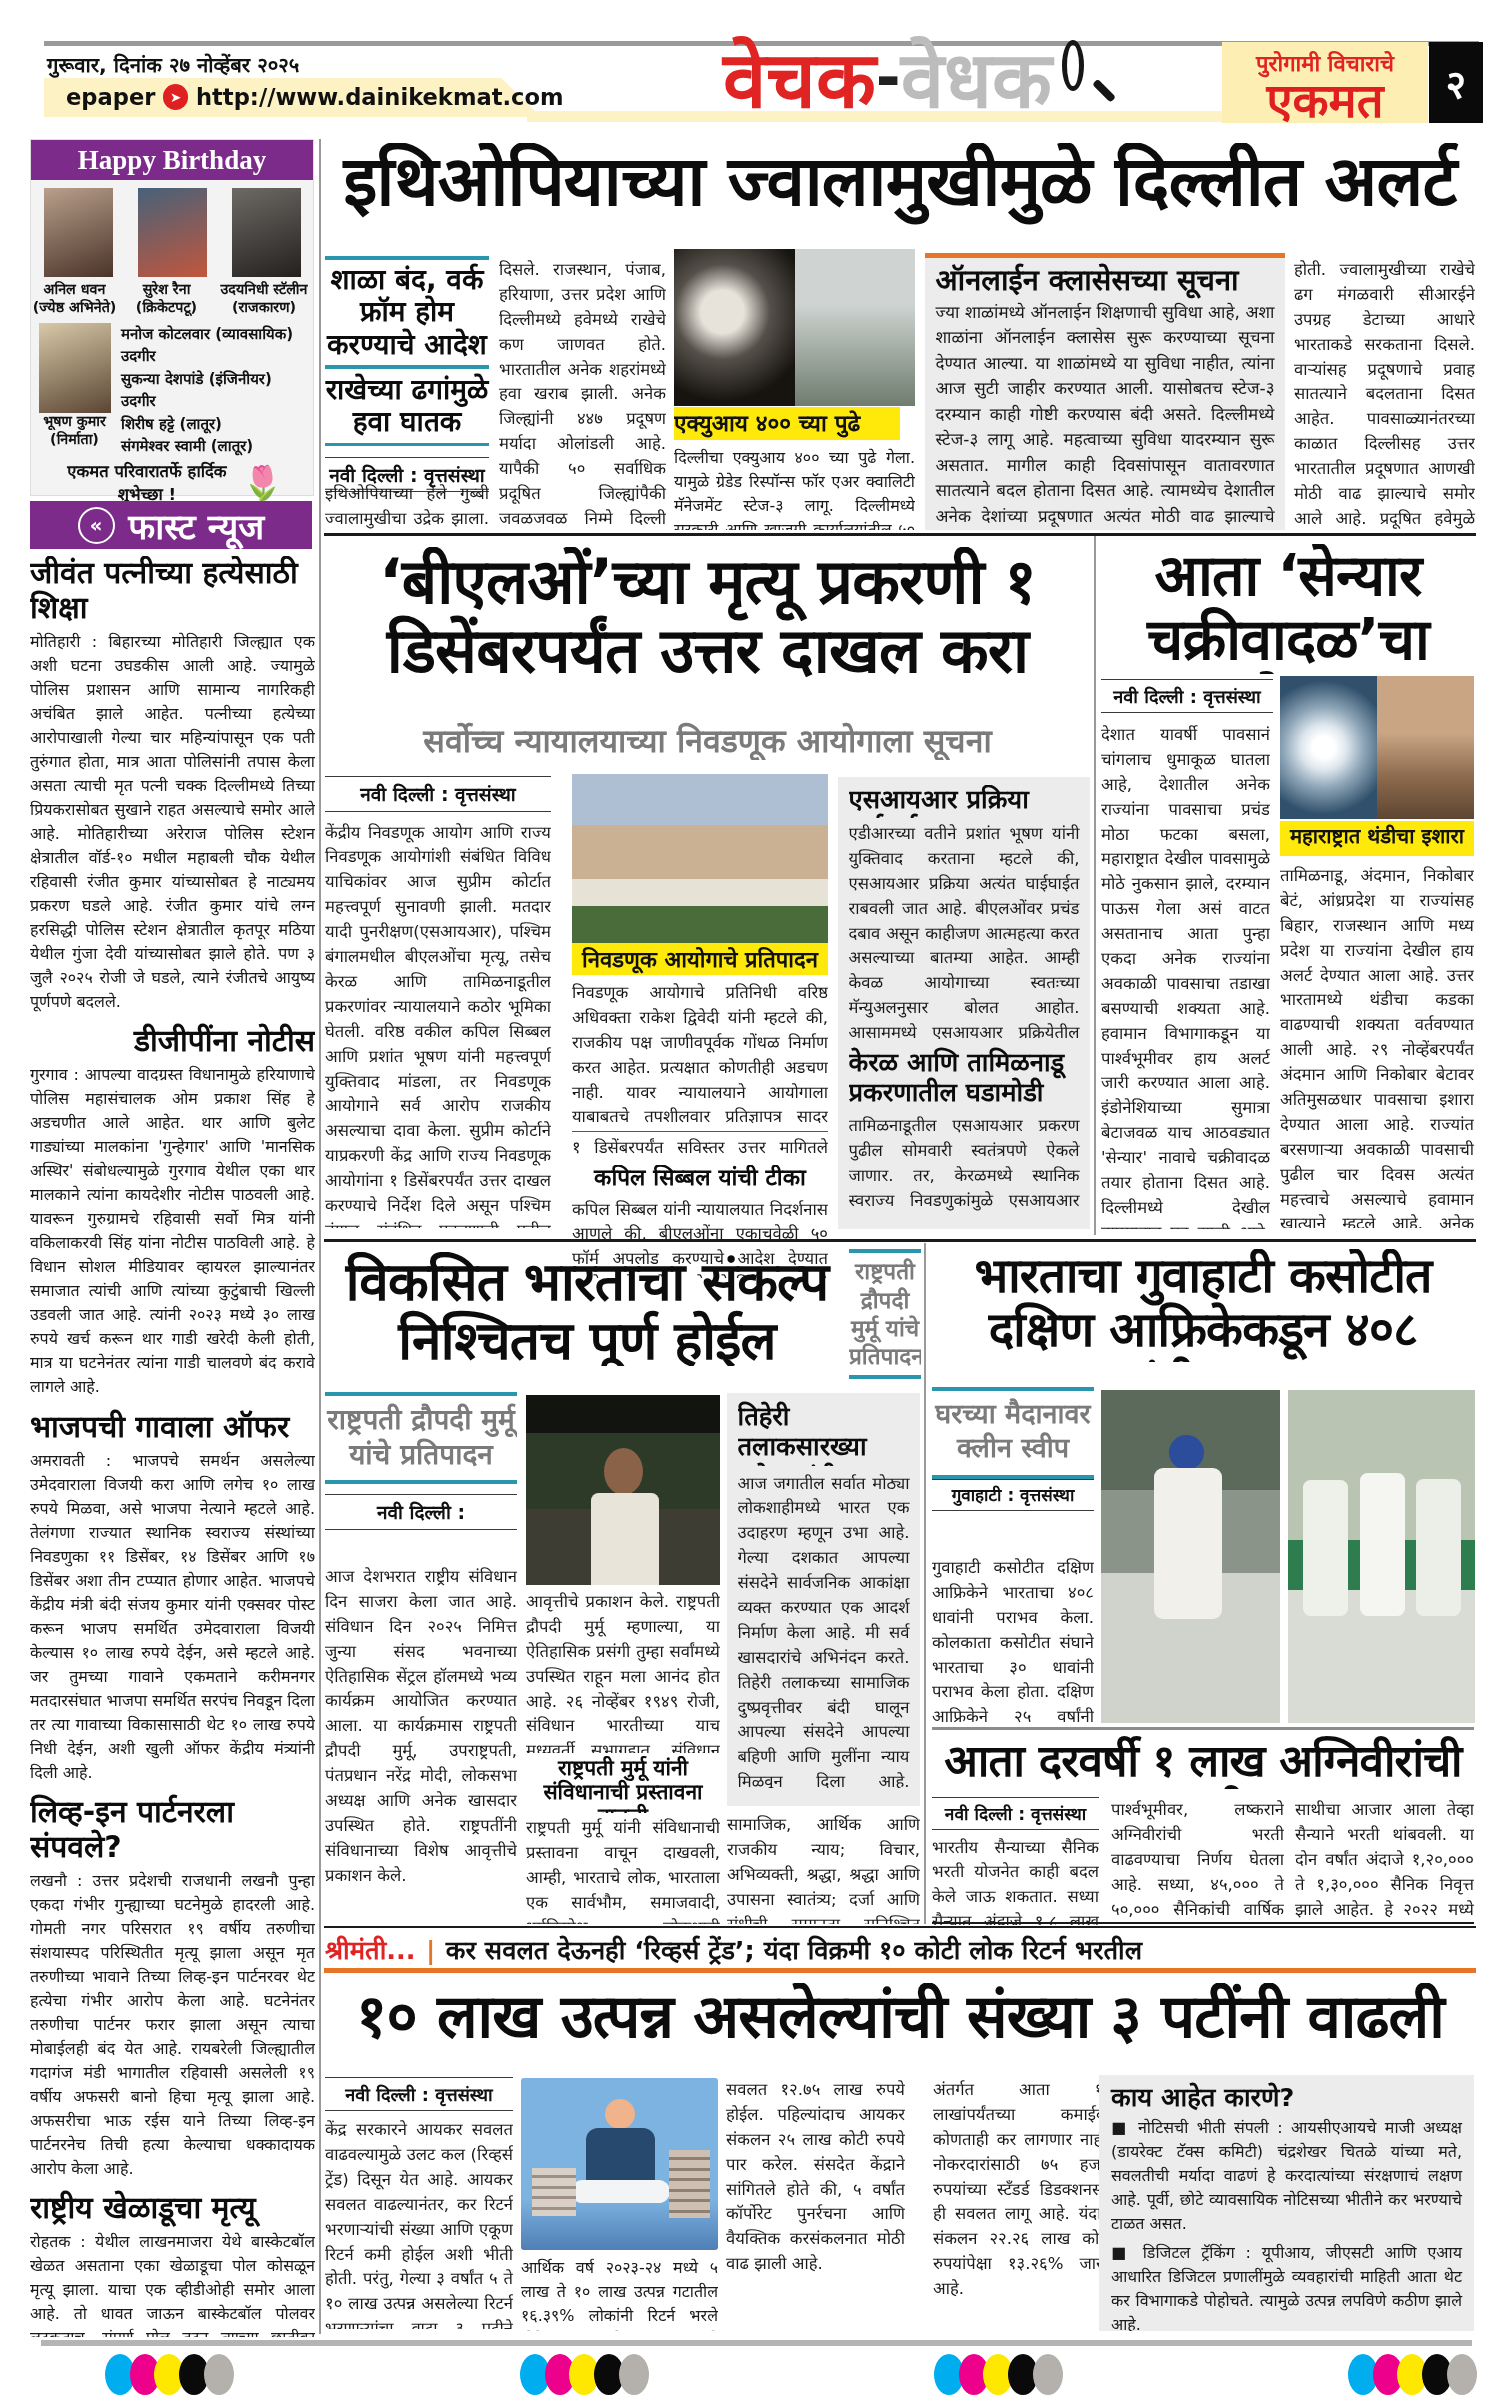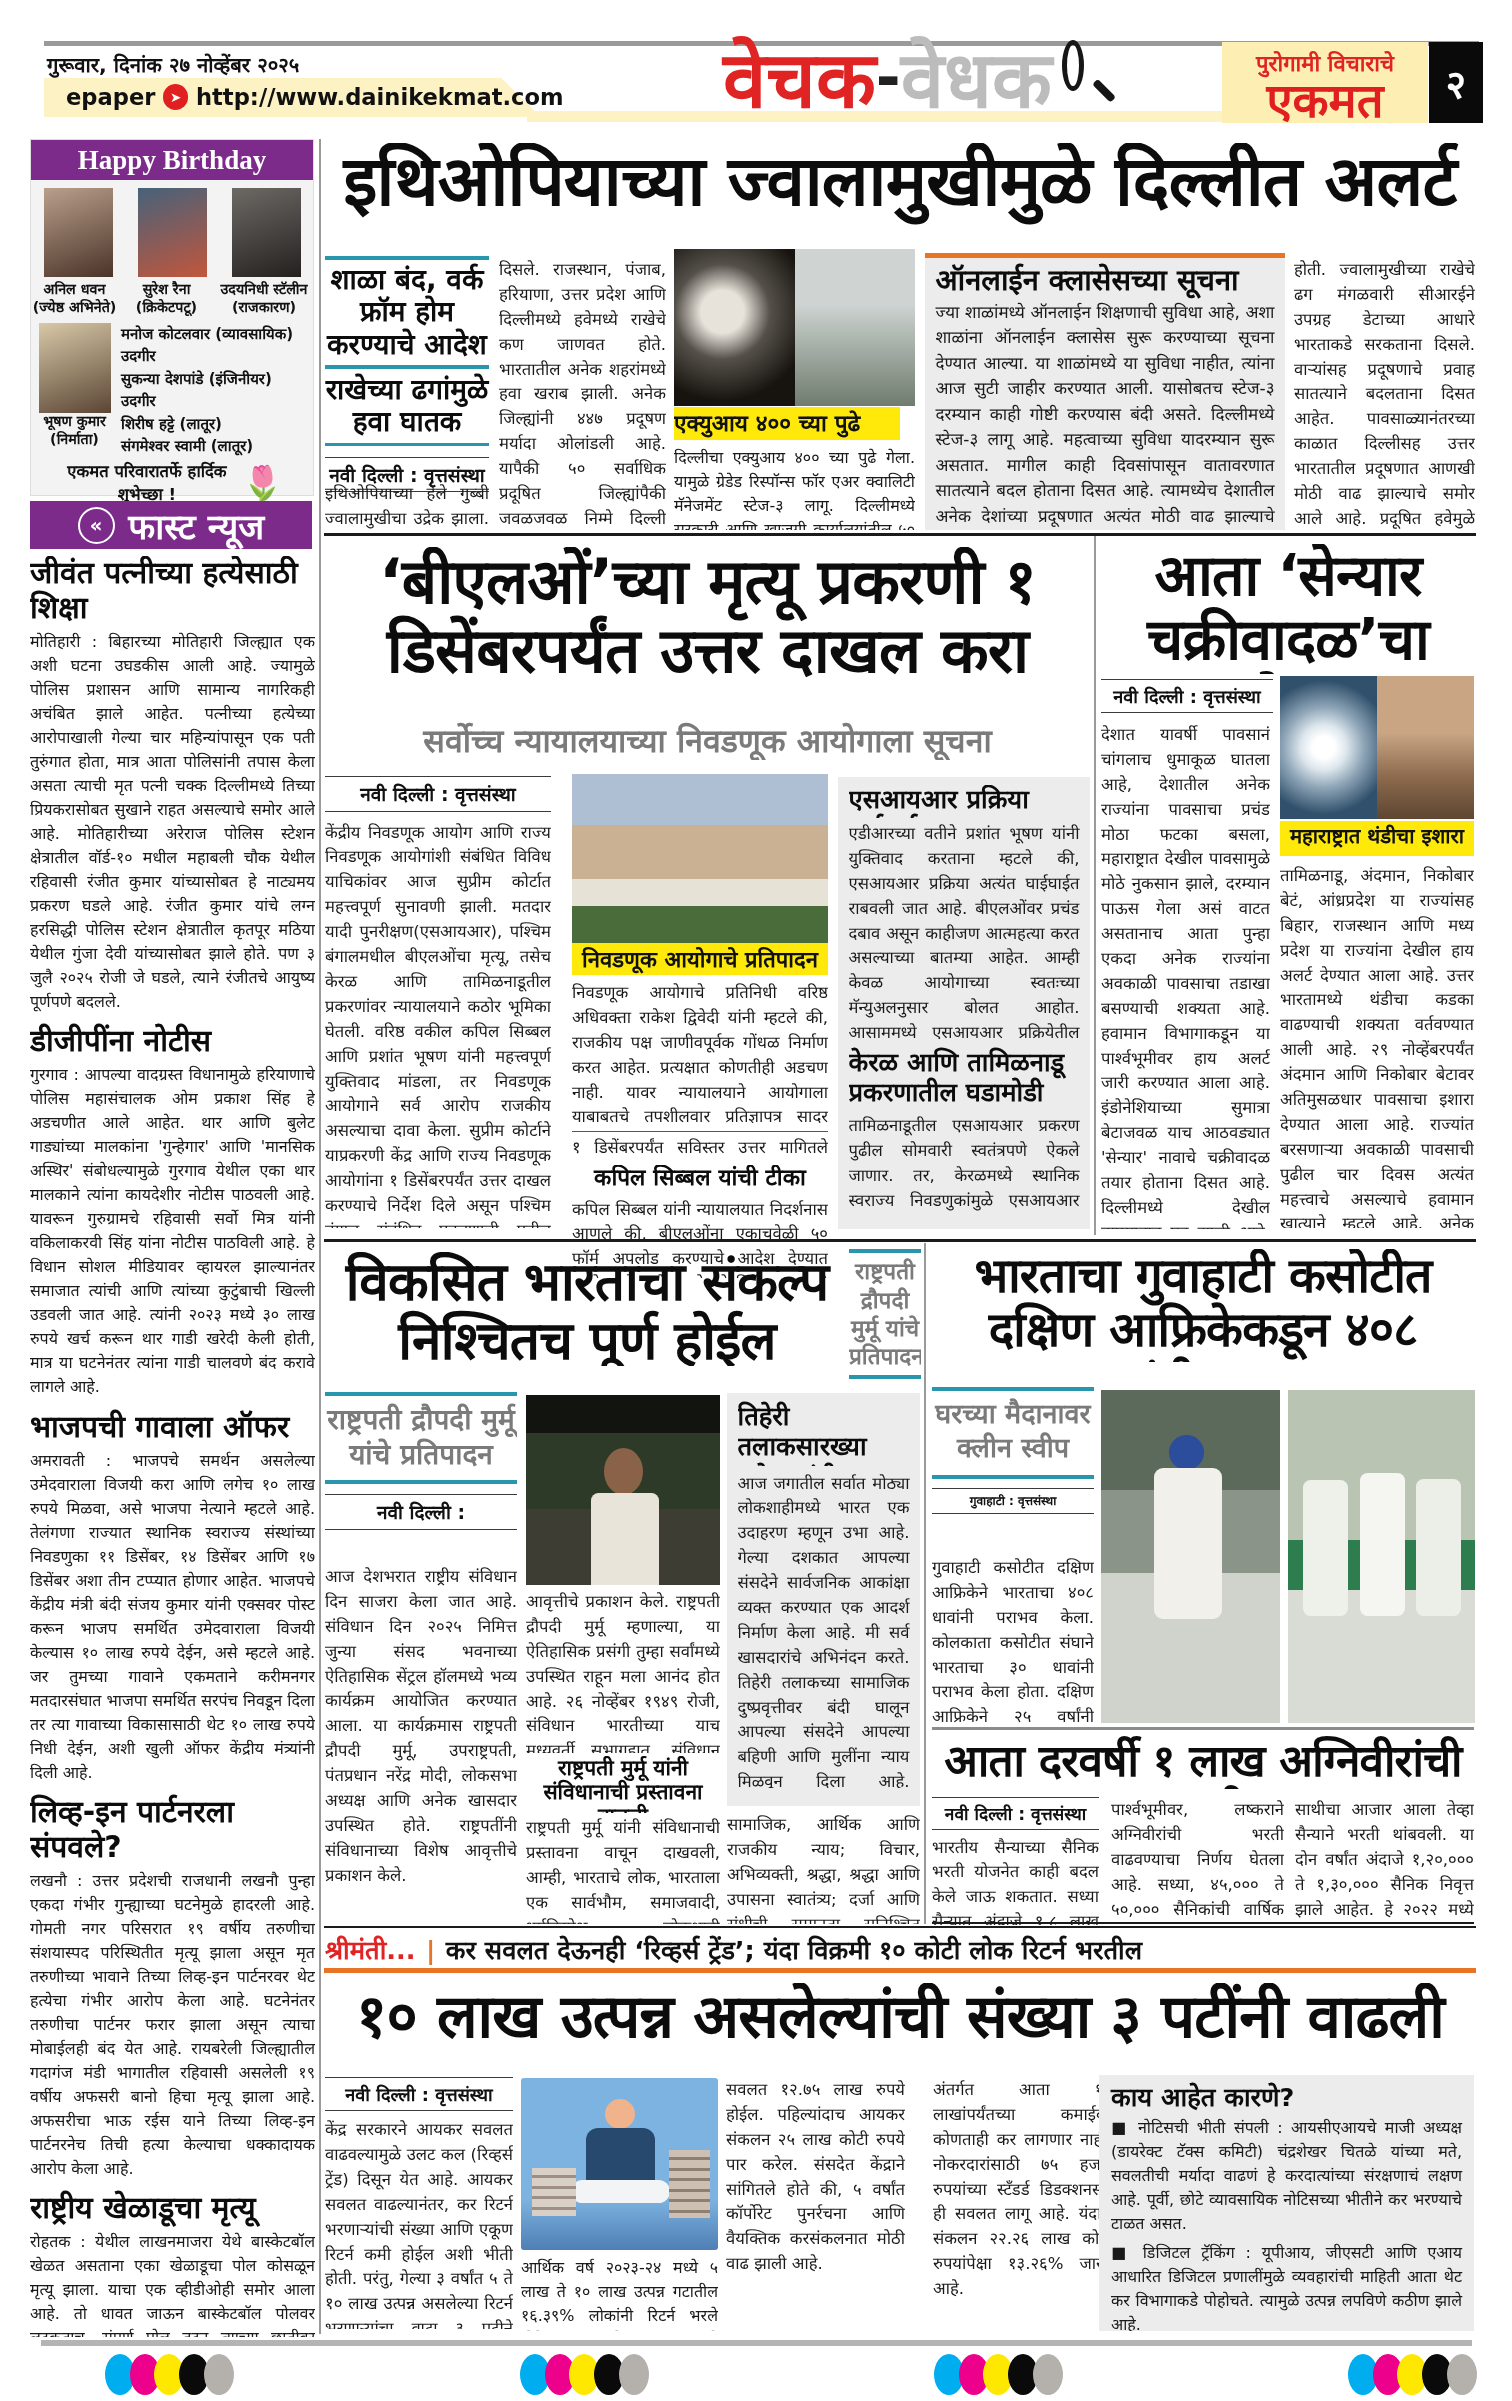--- a/index.html
+++ b/index.html
@@ -92,21 +92,21 @@
     <span class="chev">«</span>
     <span style="color:#fff;font-size:35px;font-weight:800;">फास्ट न्यूज</span>
   </div>
 
   <div class="abs clip" style="left:30px;top:556px;width:285px;height:1781px;">
     <div>
       <div class="artHead" style="font-size:30px;">जीवंत पत्नीच्या हत्येसाठी शिक्षा</div>
       <div class="body" style="font-size:16px;margin:4.5px 0 10.5px 0;">मोतिहारी : बिहारच्या मोतिहारी जिल्ह्यात एक अशी घटना उघडकीस आली आहे. ज्यामुळे पोलिस प्रशासन आणि सामान्य नागरिकही अचंबित झाले आहेत. पत्नीच्या हत्येच्या आरोपाखाली गेल्या चार महिन्यांपासून एक पती तुरुंगात होता, मात्र आता पोलिसांनी तपास केला असता त्याची मृत पत्नी चक्क दिल्लीमध्ये तिच्या प्रियकरासोबत सुखाने राहत असल्याचे समोर आले आहे. मोतिहारीच्या अरेराज पोलिस स्टेशन क्षेत्रातील वॉर्ड-१० मधील महाबली चौक येथील रहिवासी रंजीत कुमार यांच्यासोबत हे नाट्यमय प्रकरण घडले आहे. रंजीत कुमार यांचे लग्न हरसिद्धी पोलिस स्टेशन क्षेत्रातील कृतपूर मठिया येथील गुंजा देवी यांच्यासोबत झाले होते. पण ३ जुलै २०२५ रोजी जे घडले, त्याने रंजीतचे आयुष्य पूर्णपणे बदलले.</div>
     </div>
     <div>
-      <div class="artHead" style="font-size:30px;">डीजीपींना नोटीस</div>
+      <div class="artHead" style="font-size:30px;text-align:right;">डीजीपींना नोटीस</div>
       <div class="body" style="font-size:16px;margin:4.5px 0 10.5px 0;">गुरगाव : आपल्या वादग्रस्त विधानामुळे हरियाणाचे पोलिस महासंचालक ओम प्रकाश सिंह हे अडचणीत आले आहेत. थार आणि बुलेट गाड्यांच्या मालकांना 'गुन्हेगार' आणि 'मानसिक अस्थिर' संबोधल्यामुळे गुरगाव येथील एका थार मालकाने त्यांना कायदेशीर नोटीस पाठवली आहे. यावरून गुरुग्रामचे रहिवासी सर्वो मित्र यांनी वकिलाकरवी सिंह यांना नोटीस पाठविली आहे. हे विधान सोशल मीडियावर व्हायरल झाल्यानंतर समाजात त्यांची आणि त्यांच्या कुटुंबाची खिल्ली उडवली जात आहे. त्यांनी २०२३ मध्ये ३० लाख रुपये खर्च करून थार गाडी खरेदी केली होती, मात्र या घटनेनंतर त्यांना गाडी चालवणे बंद करावे लागले आहे.</div>
     </div>
     <div>
       <div class="artHead" style="font-size:30px;">भाजपची गावाला ऑफर</div>
       <div class="body" style="font-size:16px;margin:4.5px 0 10.5px 0;">अमरावती : भाजपचे समर्थन असलेल्या उमेदवाराला विजयी करा आणि लगेच १० लाख रुपये मिळवा, असे भाजपा नेत्याने म्हटले आहे. तेलंगणा राज्यात स्थानिक स्वराज्य संस्थांच्या निवडणुका ११ डिसेंबर, १४ डिसेंबर आणि १७ डिसेंबर अशा तीन टप्प्यात होणार आहेत. भाजपचे केंद्रीय मंत्री बंदी संजय कुमार यांनी एक्सवर पोस्ट करून भाजप समर्थित उमेदवाराला विजयी केल्यास १० लाख रुपये देईन, असे म्हटले आहे. जर तुमच्या गावाने एकमताने करीमनगर मतदारसंघात भाजपा समर्थित सरपंच निवडून दिला तर त्या गावाच्या विकासासाठी थेट १० लाख रुपये निधी देईन, अशी खुली ऑफर केंद्रीय मंत्र्यांनी दिली आहे.</div>
     </div>
     <div>
       <div class="artHead" style="font-size:30px;">लिव्ह-इन पार्टनरला संपवले?</div>
       <div class="body" style="font-size:16px;margin:4.5px 0 10.5px 0;">लखनौ : उत्तर प्रदेशची राजधानी लखनौ पुन्हा एकदा गंभीर गुन्ह्याच्या घटनेमुळे हादरली आहे. गोमती नगर परिसरात १९ वर्षीय तरुणीचा संशयास्पद परिस्थितीत मृत्यू झाला असून मृत तरुणीच्या भावाने तिच्या लिव्ह-इन पार्टनरवर थेट हत्येचा गंभीर आरोप केला आहे. घटनेनंतर तरुणीचा पार्टनर फरार झाला असून त्याचा मोबाईलही बंद येत आहे. रायबरेली जिल्ह्यातील गदागंज मंडी भागातील रहिवासी असलेली १९ वर्षीय अफसरी बानो हिचा मृत्यू झाला आहे. अफसरीचा भाऊ रईस याने तिच्या लिव्ह-इन पार्टनरनेच तिची हत्या केल्याचा धक्कादायक आरोप केला आहे.</div>
     </div>
@@ -211,21 +211,21 @@
   </div>
   <div class="abs body clip" style="left:727px;top:1813px;width:193px;height:111px;font-size:16.6px;">सामाजिक, आर्थिक आणि राजकीय न्याय; विचार, अभिव्यक्ती, श्रद्धा, श्रद्धा आणि उपासना स्वातंत्र्य; दर्जा आणि संधीची समानता सुनिश्चित करण्याचा आणि त्या सर्वांमध्ये बंधुत्वाचा प्रचार करण्यासाठी, व्यक्तीची प्रतिष्ठा आणि राष्ट्राची एकता आणि अखंडता सुनिश्चित करण्यासाठी, या सव्वीस नोव्हेंबर १९४९ रोजी आपल्या संविधान सभेत, याद्वारे हे संविधान स्वीकारत आहोत, अंमलात आणत आहोत आणि स्वतःला देत आहोत.</div>
 
   <div class="abs vrule" style="left:924px;top:1243px;height:681px;"></div>
 
   <div class="abs hl clip" style="left:932px;top:1249px;width:542px;height:113px;font-size:48px;">भारताचा गुवाहाटी कसोटीत दक्षिण आफ्रिकेकडून ४०८ धावांनी पराभव</div>
   <div class="abs" style="left:932px;top:1387px;width:162px;">
     <div class="tealline"></div>
     <div class="graysub clip" style="font-size:27px;margin:6px 0;height:72px;">घरच्या मैदानावर क्लीन स्वीप</div>
     <div class="tealline"></div>
-    <div class="byline" style="font-size:12px;margin-top:9px;">गुवाहाटी : वृत्तसंस्था</div>
+    <div class="byline" style="font-size:17px;">गुवाहाटी : वृत्तसंस्था</div>
   </div>
   <div class="abs body clip" style="left:932px;top:1556px;width:162px;height:169px;font-size:16.6px;">गुवाहाटी कसोटीत दक्षिण आफ्रिकेने भारताचा ४०८ धावांनी पराभव केला. कोलकाता कसोटीत संघाने भारताचा ३० धावांनी पराभव केला होता. दक्षिण आफ्रिकेने २५ वर्षांनी भारतात कसोटी मालिका जिंकली. २००० च्या सुरुवातीला त्यांनी दोन कसोटी सामन्यांची मालिका जिंकली होती. पहिला सामना त्यांनी मुंबईत जिंकला होता. पाचव्या दिवशी ५४९ धावांचे लक्ष्य गाठताना भारताचा दुसरा डाव १४० धावांत आटोपला. मंगळवारी, चौथ्या दिवशी दक्षिण आफ्रिकेचा कर्णधार टेम्बा बावुमाने दुसरा डाव घोषित केला होता. बुमराहने सर्वाधिक विकेट घेतल्या.</div>
   <div class="abs" style="left:1101px;top:1390px;width:179px;height:333px;background:linear-gradient(180deg,#5b6a5a 0 30%,#8a9488 30% 55%,#cfd3cc 55%);">
     <div style="position:absolute;left:68px;top:45px;width:35px;height:35px;border-radius:50%;background:#2b4d9b;"></div>
     <div style="position:absolute;left:53px;top:78px;width:68px;height:151px;background:#f2f0ea;border-radius:9px;"></div>
   </div>
   <div class="abs" style="left:1288px;top:1390px;width:187px;height:333px;background:linear-gradient(180deg,#b9c4b2 0 45%,#2e7d4f 45% 60%,#d8dcd4 60%);">
     <div style="position:absolute;left:15px;top:90px;width:45px;height:136px;background:#eef0ea;border-radius:7.5px;"></div>
     <div style="position:absolute;left:72px;top:83px;width:45px;height:143px;background:#f5f6f2;border-radius:7.5px;"></div>
     <div style="position:absolute;left:128px;top:89px;width:45px;height:137px;background:#eceee8;border-radius:7.5px;"></div>

